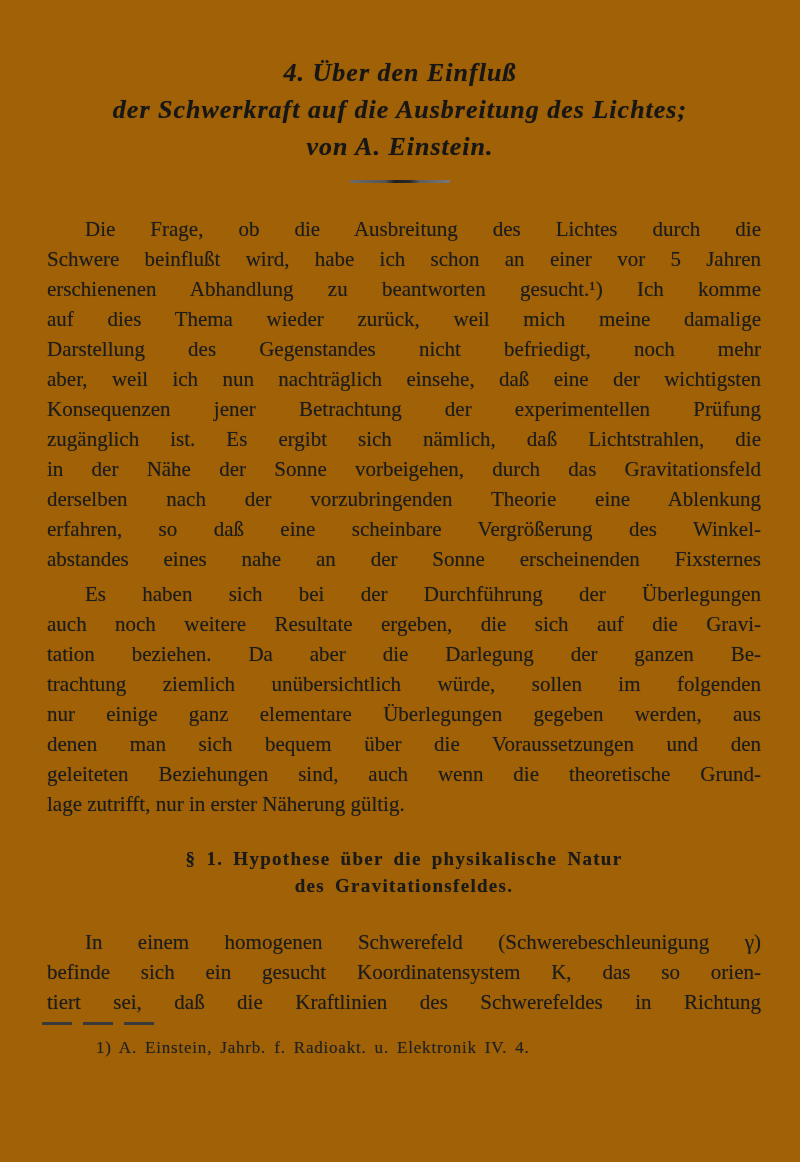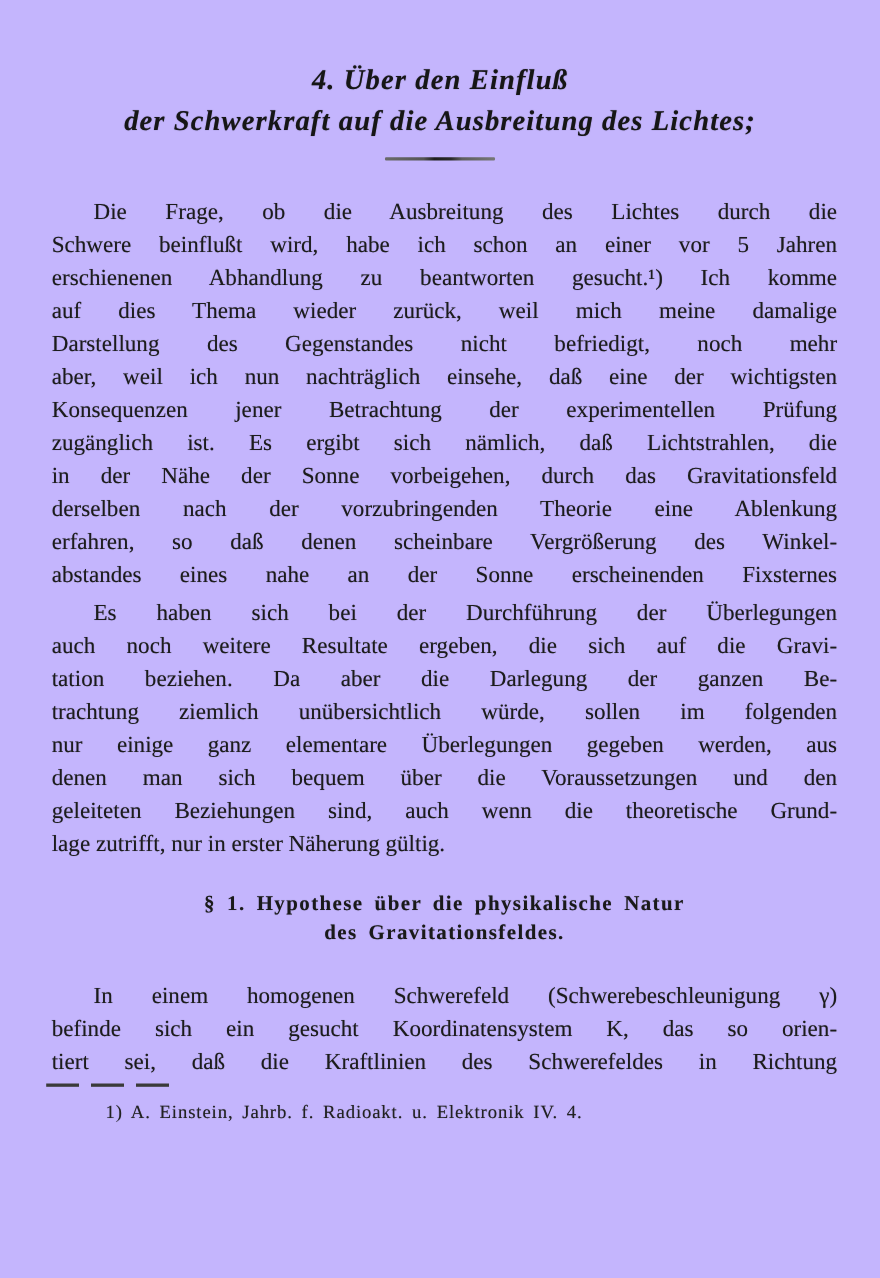--- a/index.html
+++ b/index.html
@@ -1,20 +1,20 @@
 <!DOCTYPE html>
 <html><head>
 <meta charset="utf-8">
 <style>
   html, body { margin: 0; padding: 0; background: #ffffff; }
   .page {
     position: relative;
     width: 800px;
     height: 1162px;
-    background: #c4b5fd;
+    background: #a16207;
     font-family: "Liberation Serif", "DejaVu Serif", serif;
     color: #1c1c1c;
     overflow: hidden;
   }
   .title-block {
     padding-top: 54px;
     text-align: center;
     font-weight: bold;
     font-style: italic;
     font-size: 26px;
@@ -74,38 +74,39 @@
   }
 </style>
 </head>
 <body>
 
 <div class="page">
 
   <header class="title-block">
     <div class="title-line">4. Über den Einfluß</div>
     <div class="title-line">der Schwerkraft auf die Ausbreitung des Lichtes;</div>
+    <div class="title-line">von A. Einstein.</div>
   </header>
 
   <div class="divider"></div>
 
   <main class="text-col">
     <div id="intro-paras">
         <div class="para">
           <div class="line indent">Die Frage, ob die Ausbreitung des Lichtes durch die</div>
           <div class="line">Schwere beinflußt wird, habe ich schon an einer vor 5 Jahren</div>
           <div class="line">erschienenen Abhandlung zu beantworten gesucht.¹) Ich komme</div>
           <div class="line">auf dies Thema wieder zurück, weil mich meine damalige</div>
           <div class="line">Darstellung des Gegenstandes nicht befriedigt, noch mehr</div>
           <div class="line">aber, weil ich nun nachträglich einsehe, daß eine der wichtigsten</div>
           <div class="line">Konsequenzen jener Betrachtung der experimentellen Prüfung</div>
           <div class="line">zugänglich ist.  Es ergibt sich nämlich, daß Lichtstrahlen, die</div>
           <div class="line">in der Nähe der Sonne vorbeigehen, durch das Gravitationsfeld</div>
           <div class="line">derselben nach der vorzubringenden Theorie eine Ablenkung</div>
-          <div class="line">erfahren, so daß denen scheinbare Vergrößerung des Winkel-</div>
+          <div class="line">erfahren, so daß eine scheinbare Vergrößerung des Winkel-</div>
           <div class="line">abstandes eines nahe an der Sonne erscheinenden Fixsternes</div>
         </div>
         <div class="para">
           <div class="line indent">Es haben sich bei der Durchführung der Überlegungen</div>
           <div class="line">auch noch weitere Resultate ergeben, die sich auf die Gravi-</div>
           <div class="line">tation beziehen.  Da aber die Darlegung der ganzen Be-</div>
           <div class="line">trachtung ziemlich unübersichtlich würde, sollen im folgenden</div>
           <div class="line">nur einige ganz elementare Überlegungen gegeben werden, aus</div>
           <div class="line">denen man sich bequem über die Voraussetzungen und den</div>
           <div class="line">geleiteten Beziehungen sind, auch wenn die theoretische Grund-</div>

